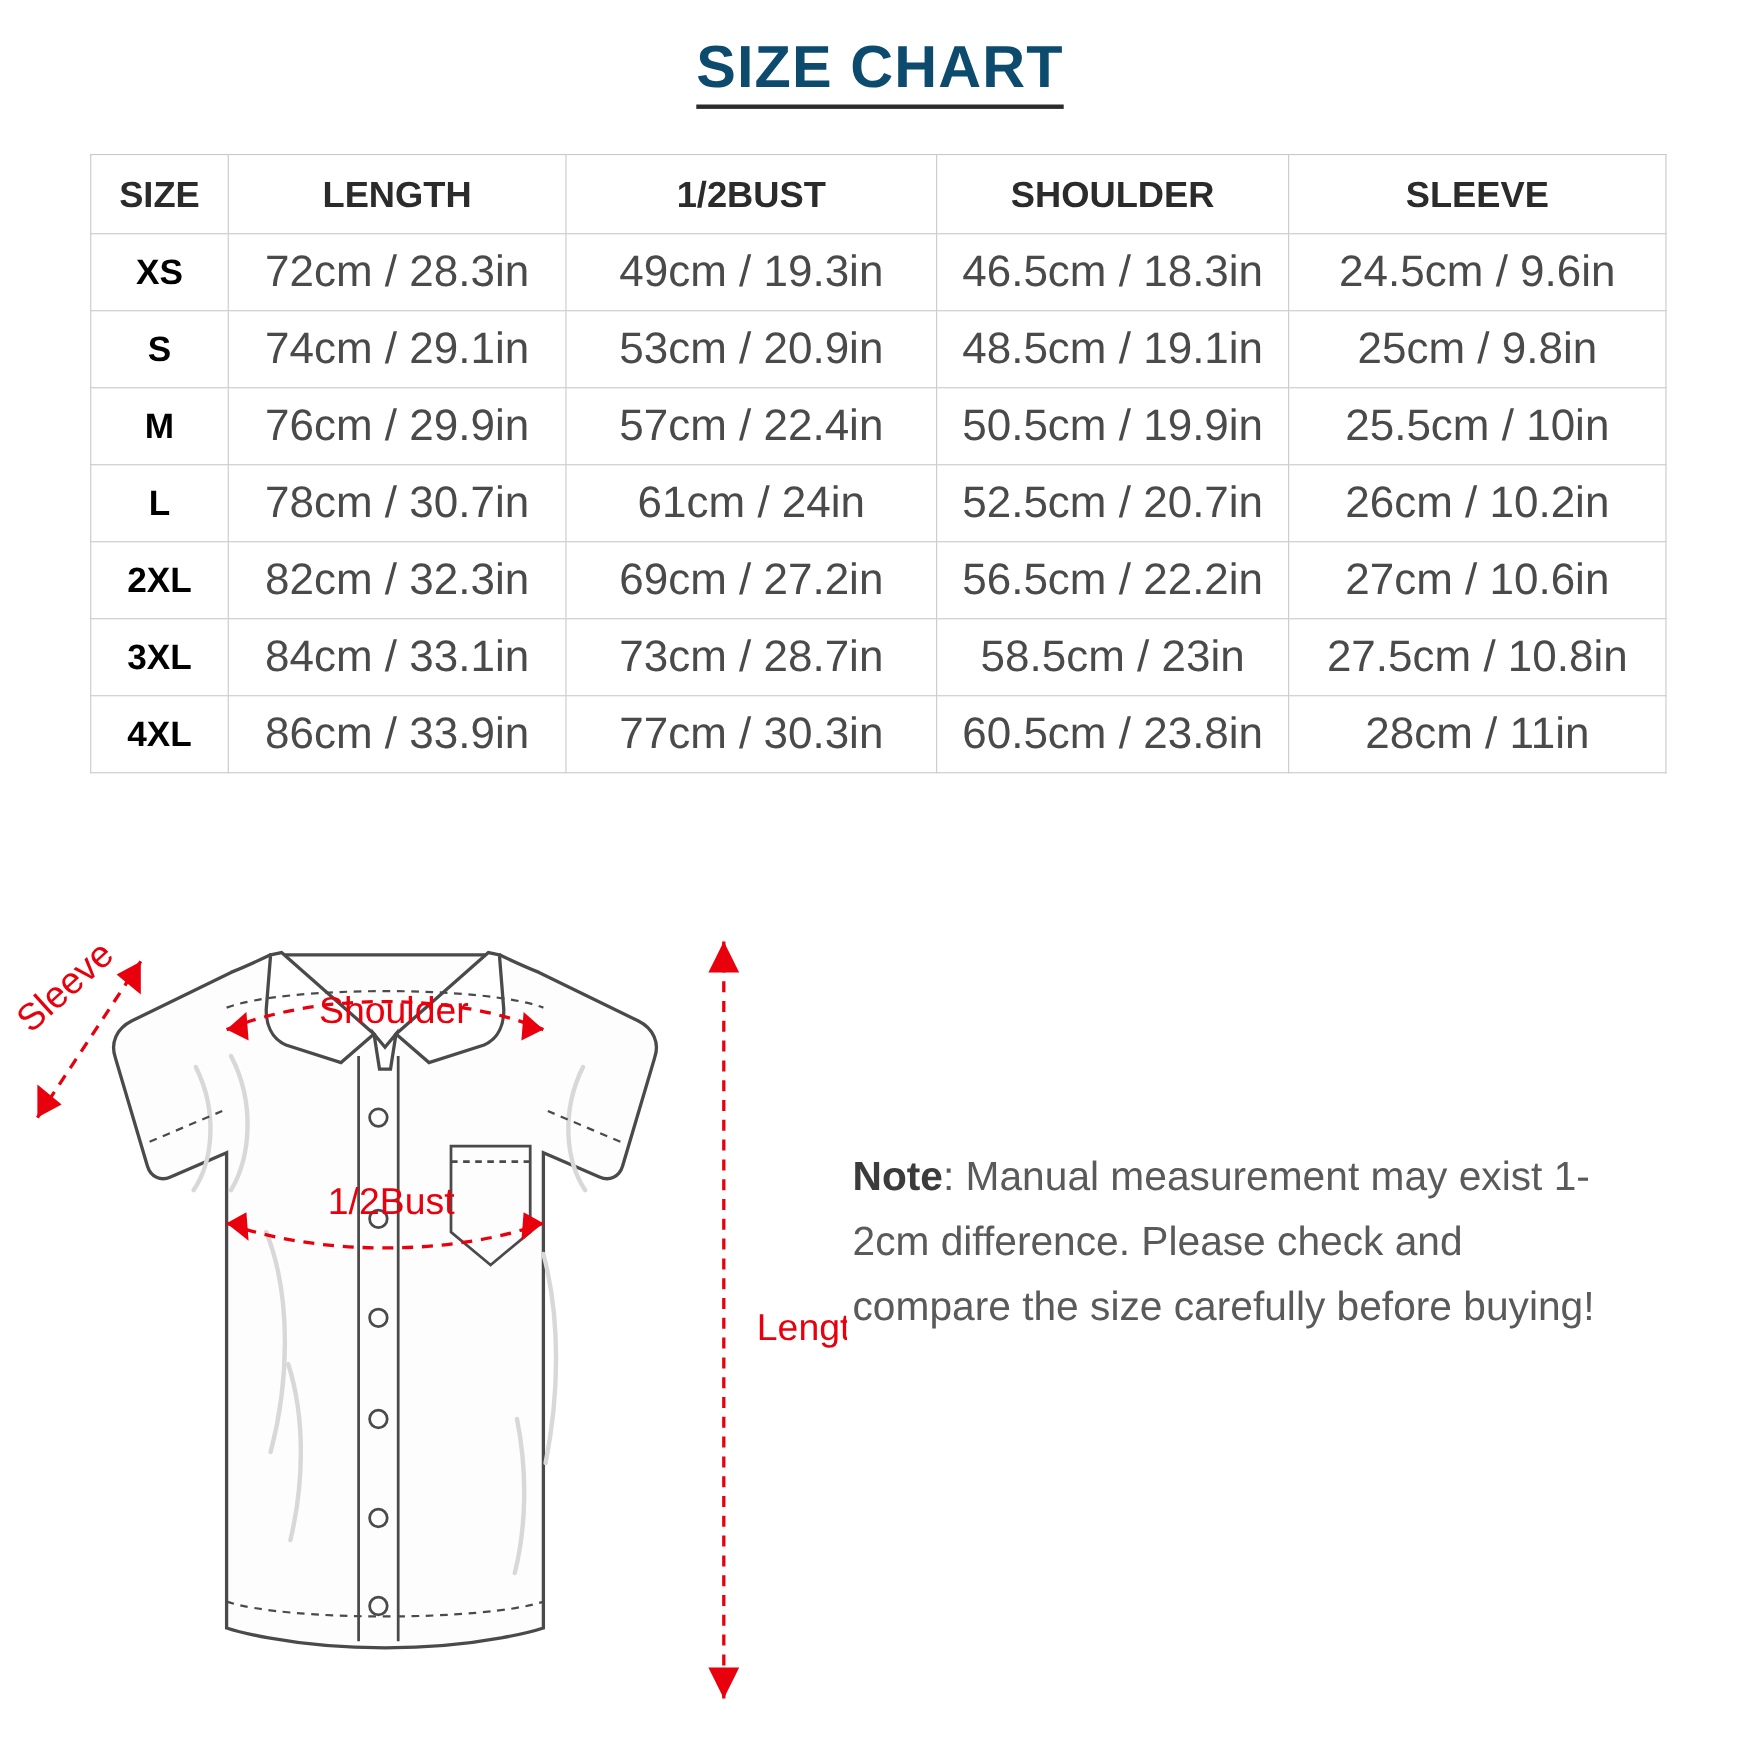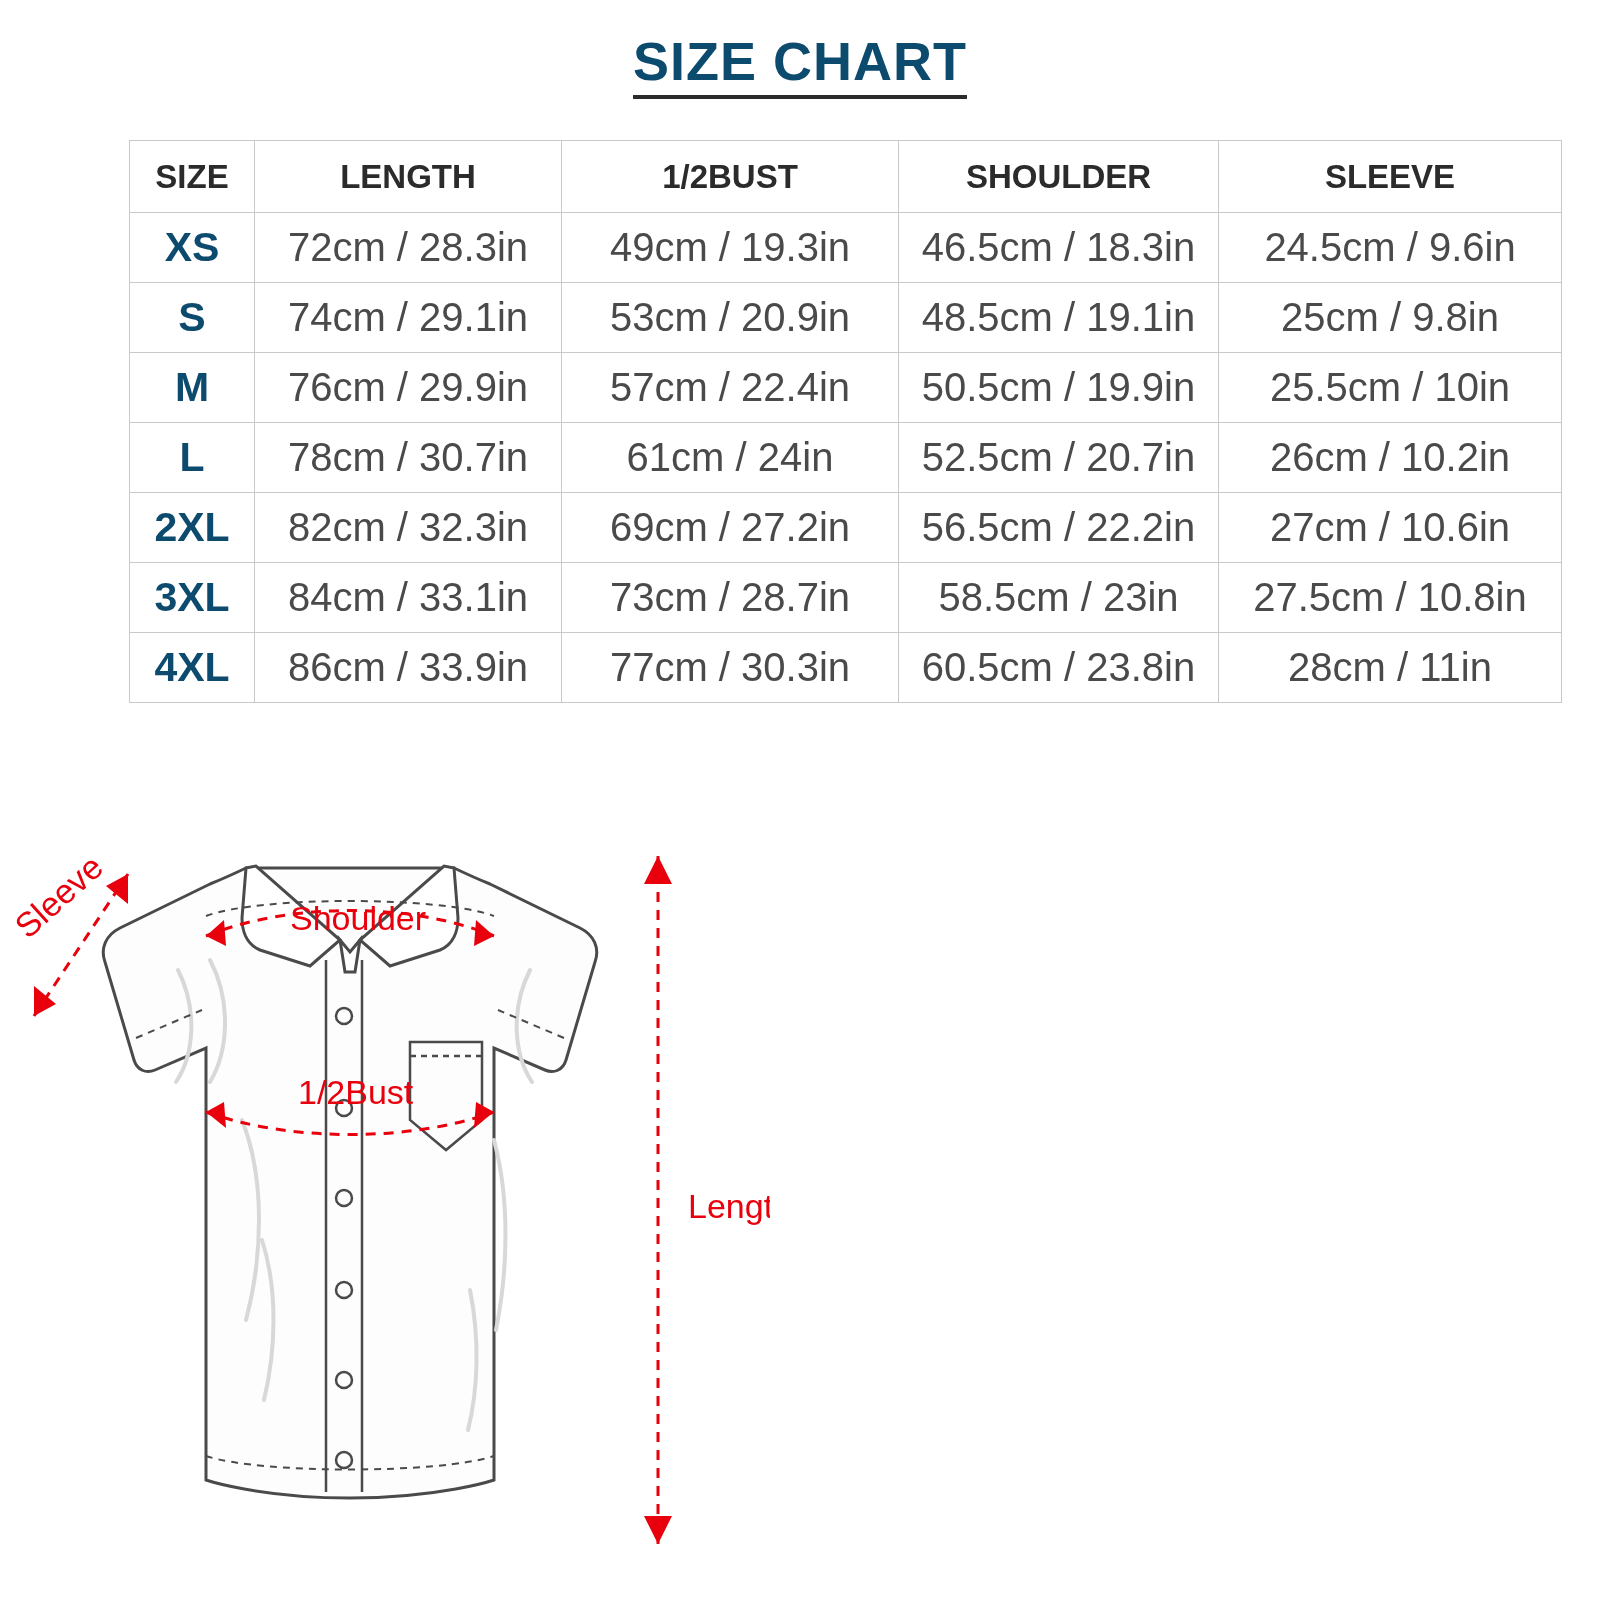--- a/index.html
+++ b/index.html
@@ -39,42 +39,41 @@
   .table-wrap {
     position: absolute;
     top: 140px;
     left: 82px;
     width: 1432px;
   }
   table.size-chart {
     border-collapse: collapse;
     width: 100%;
     table-layout: fixed;
-    margin-left: 47px;
   }
   table.size-chart th,
   table.size-chart td {
     border: 1px solid #c9c9c9;
     height: 70px;
     text-align: center;
     vertical-align: middle;
     font-size: 40px;
     color: #4a4a4a;
     font-weight: normal;
   }
   table.size-chart thead th {
     font-size: 33px;
     font-weight: bold;
     color: #2b2b2b;
     height: 72px;
   }
   table.size-chart tbody td.size-col {
     font-weight: bold;
-    color: #0c4a6e;
-    font-size: 41px;
+    color: #000000;
+    font-size: 32px;
   }
   table.size-chart col.c0 { width: 125px; }
   table.size-chart col.c1 { width: 307px; }
   table.size-chart col.c2 { width: 337px; }
   table.size-chart col.c3 { width: 320px; }
   table.size-chart col.c4 { width: 343px; }
 
   
   .illustration {
     position: absolute;
@@ -256,14 +255,17 @@
 
       <g fill="#e8000d" font-family="Liberation Sans, sans-serif" font-size="34">
         <text x="280" y="110">Shoulder</text>
         <text x="288" y="284">1/2Bust</text>
         <text x="18" y="120" transform="rotate(-42 18 120)">Sleeve</text>
         <text x="678" y="398">Length</text>
       </g>
     </svg>
   </div>
 
+  <div class="note">
+    <span class="note-label">Note</span><span>: Manual measurement may exist 1-2cm difference. Please check and compare the size carefully before buying!</span>
+  </div>
 
 </div>
 
 </body></html>

